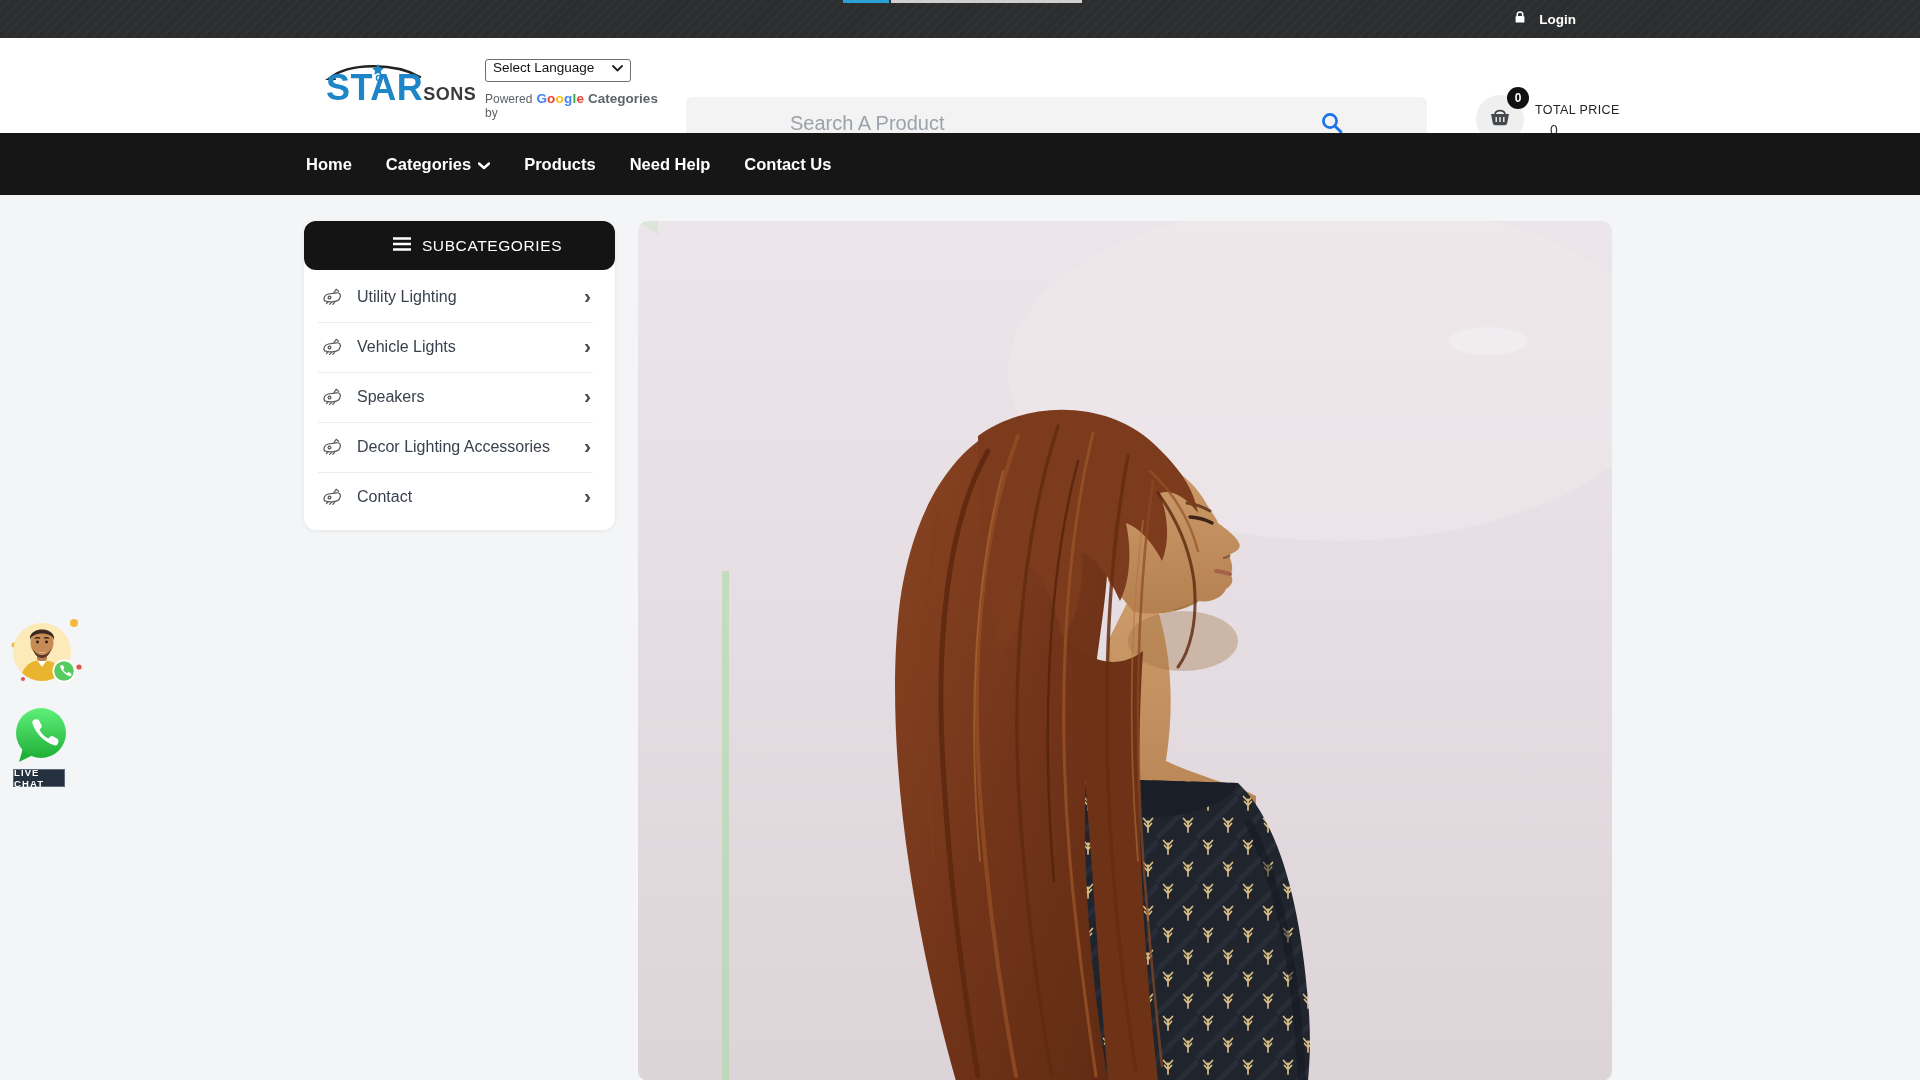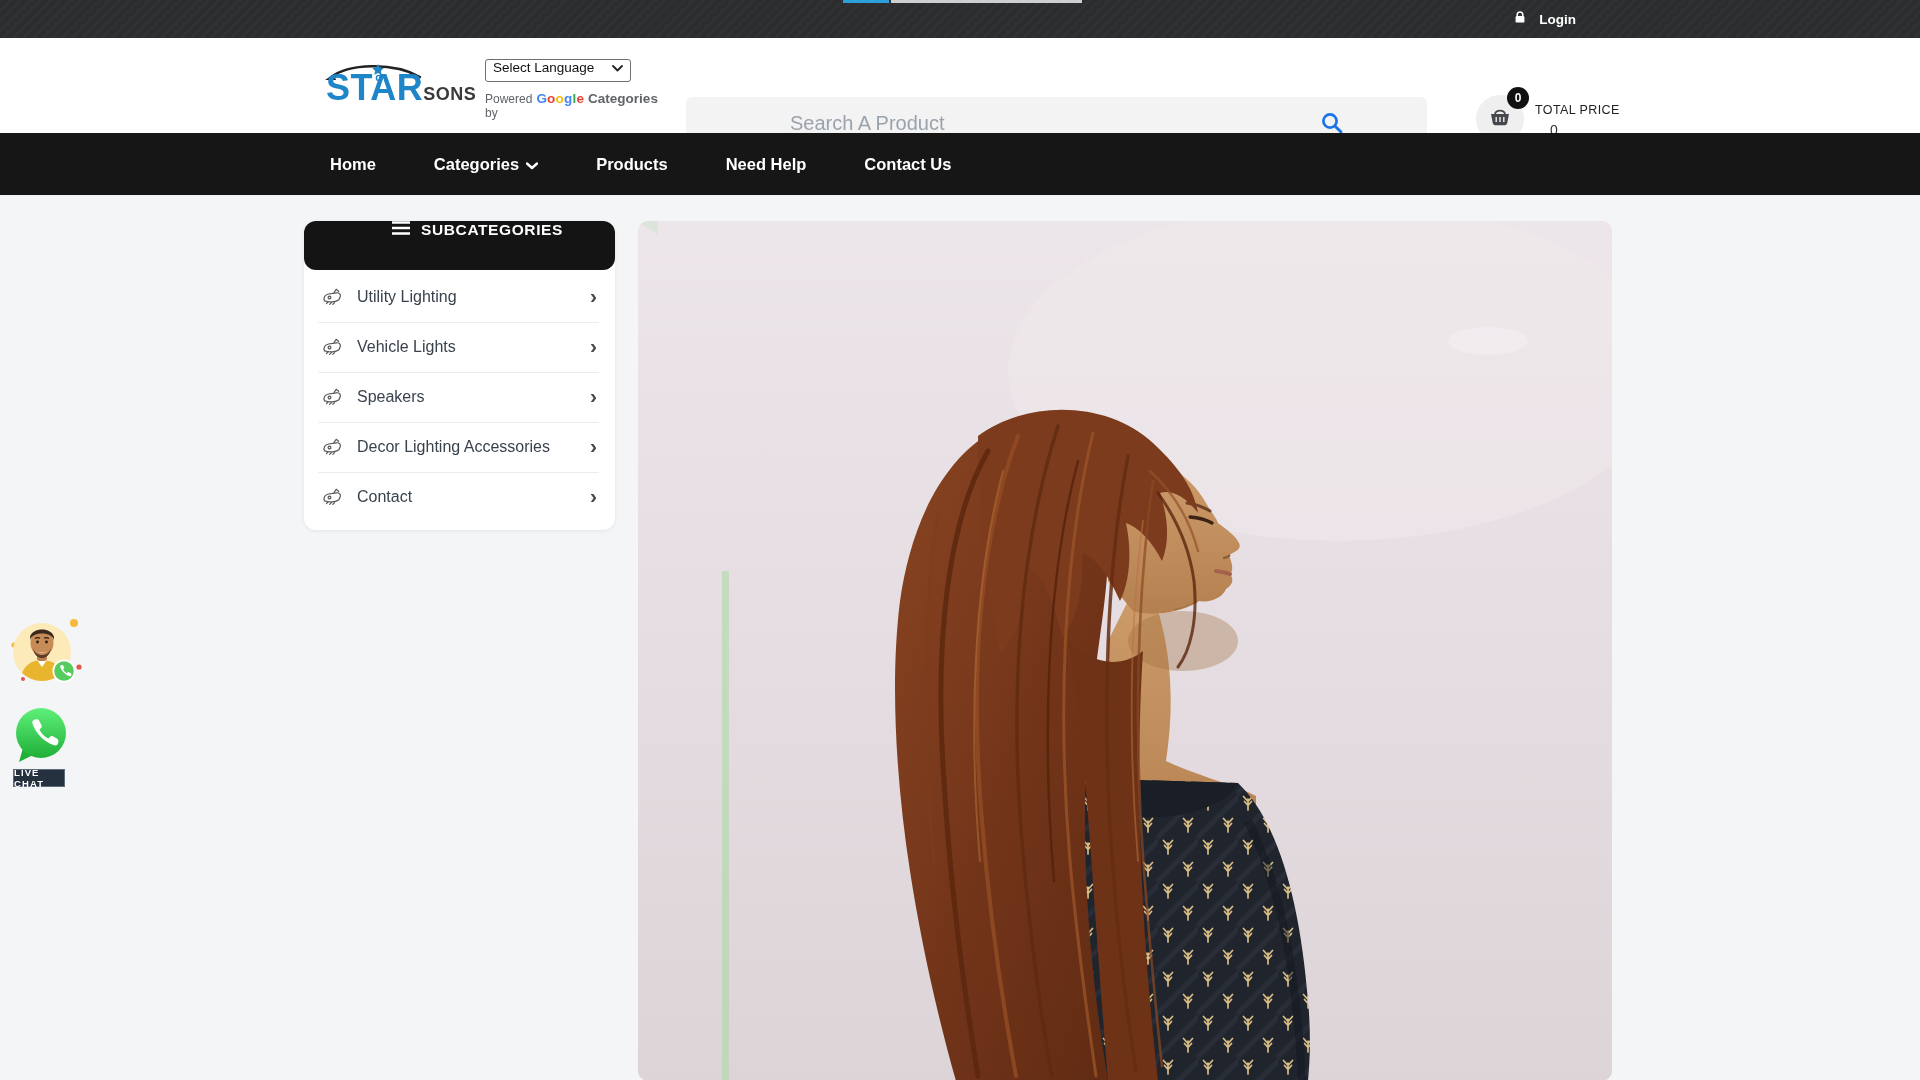--- a/index.html
+++ b/index.html
@@ -53,29 +53,29 @@
     border-radius:50%; background:#111; color:#fff; font-size:12px; font-weight:700;
     display:flex; align-items:center; justify-content:center; }
   .cart-meta { padding-top:8px; }
   .cart-label { font-size:12.5px; color:#222; letter-spacing:.4px; }
   .cart-value { font-size:14px; color:#333; margin-top:5px; padding-left:15px; }
 
   
   .nav { position:absolute; left:0; top:133px; width:1920px; height:62px;
     background:#161616; display:flex; align-items:center; gap:34px; padding-left:306px; }
   .nav a { color:#fff; font-size:16.5px; font-weight:700; text-decoration:none;
-    display:flex; align-items:center; gap:7px; cursor:pointer;margin-left:24px; }
+    display:flex; align-items:center; gap:7px; cursor:pointer; }
 
   
   .sidebar { position:absolute; left:304px; top:221px; width:311px;
     background:#fff; border-radius:12px; box-shadow:0 1px 4px rgba(0,0,0,.07); }
   .sidebar-head { height:49px; background:#141414; border-radius:12px;
-    display:flex; justify-content:center; gap:11px;
-    color:#fff; font-size:15.5px; font-weight:700; letter-spacing:.6px;padding-left:36px; }
-  .sidebar-list { padding:2px 2px 8px 0; }
+    display:flex; align-items:center; justify-content:center; gap:11px;
+    color:#fff; font-size:15.5px; font-weight:400; letter-spacing:.6px;padding-left:36px; }
+  .sidebar-list { padding:2px 8px 8px 0; }
   .side-item { height:50px; display:flex; align-items:center; padding:0 16px;
     cursor:pointer; position:relative; }
   .side-item + .side-item::before { content:""; position:absolute; left:14px; right:14px;
     top:0; height:1px; background:#ededee; }
   .side-item .doodle { width:24px; height:24px; margin-right:13px; flex:none; }
   .side-item .lbl { font-size:16px; color:#39424c; flex:1; }
   .side-item .chev { color:#4a4a4a; font-size:21px; line-height:1; font-weight:600;
     transform:translateY(-2px); }
 
   

